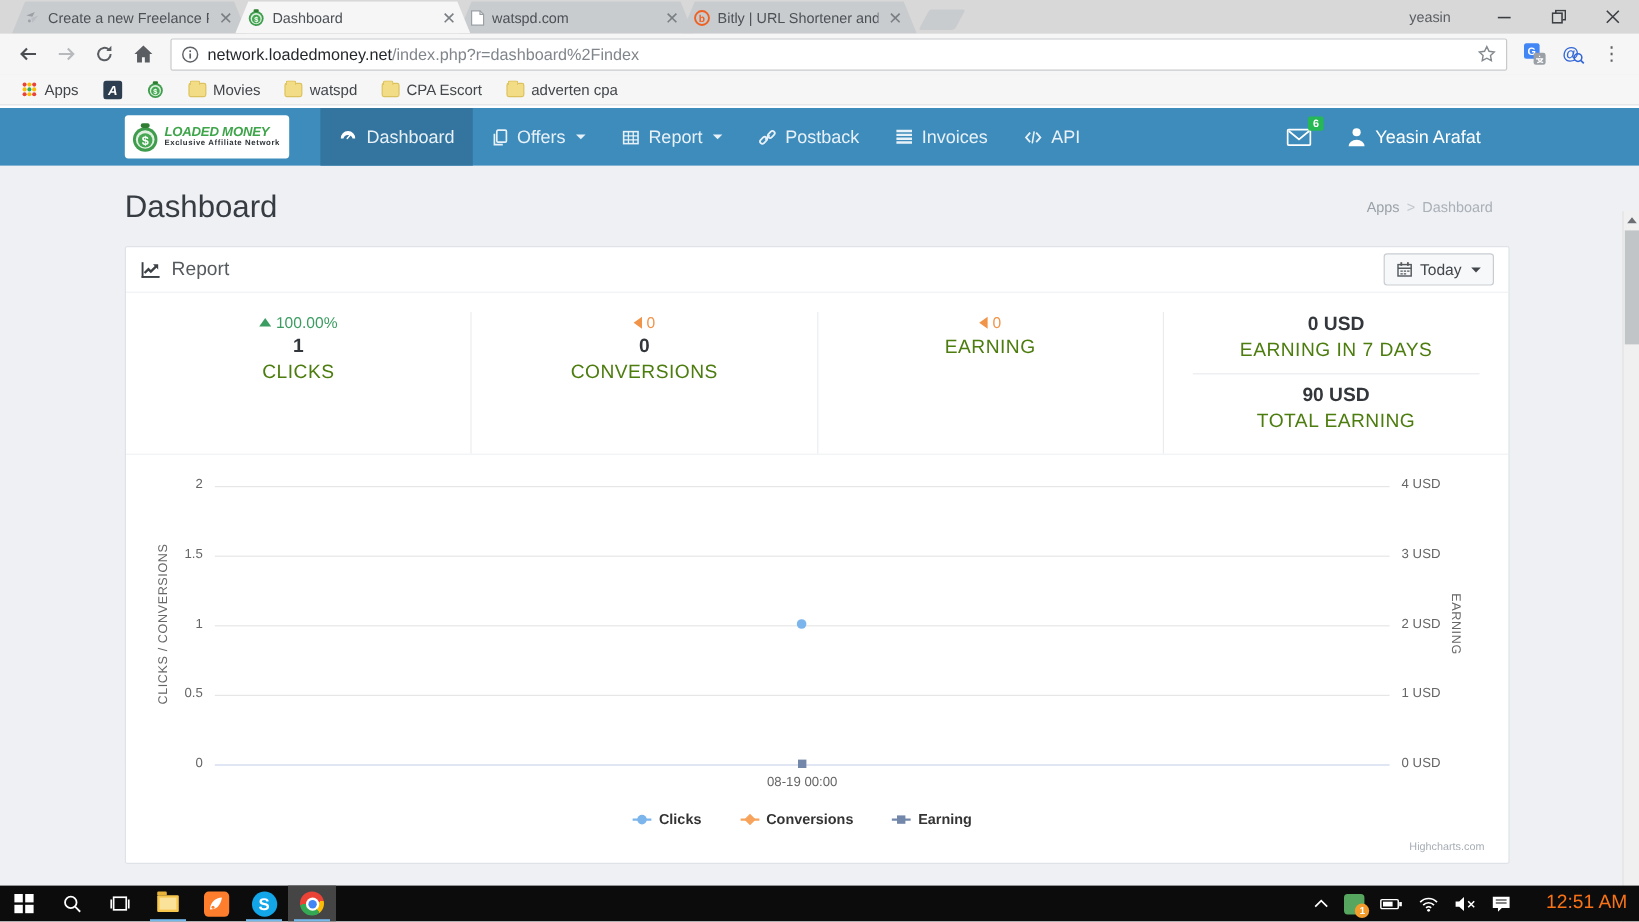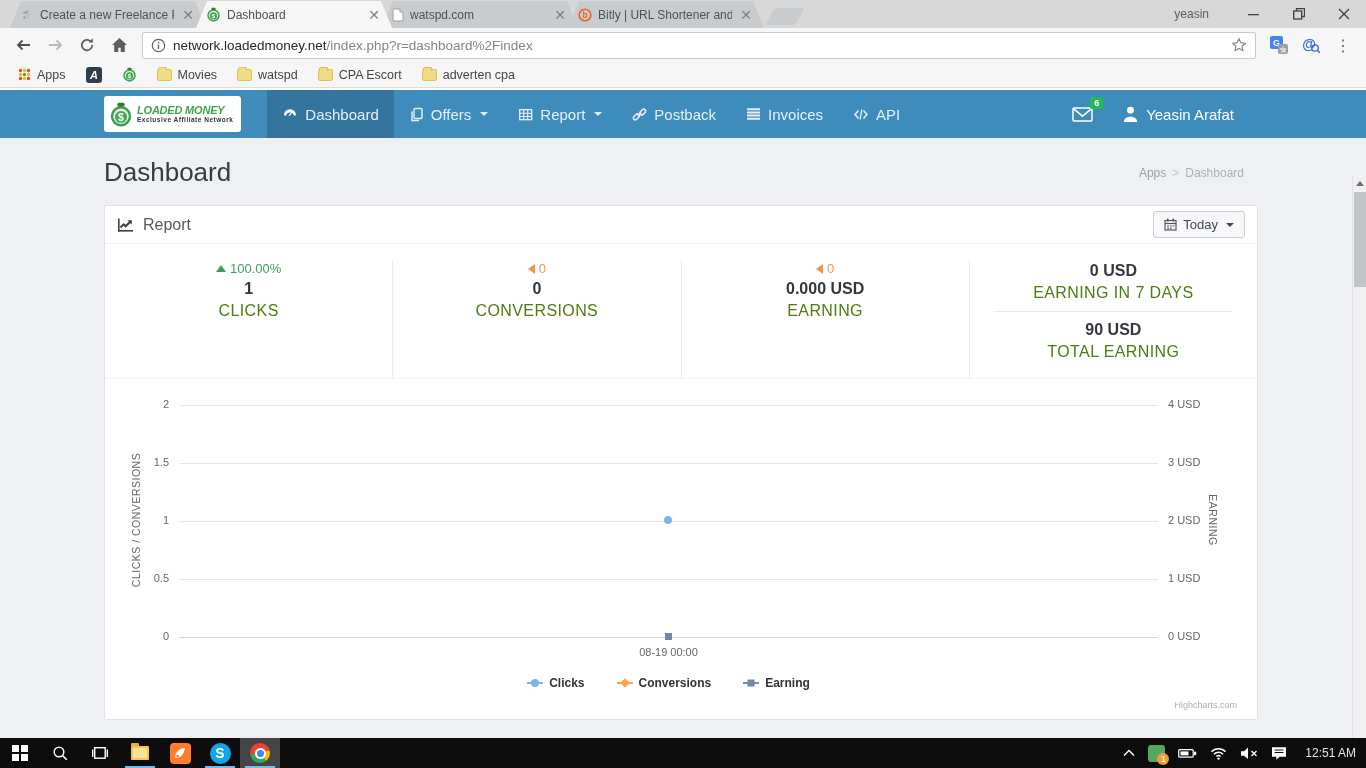--- a/index.html
+++ b/index.html
@@ -102,21 +102,21 @@
   .tk-item.current{background:#454545}
   .folder-tk{width:18px;height:14px;background:#f7c64c;border-radius:1px;position:relative}
   .folder-tk:before{content:"";position:absolute;top:-3px;left:0;width:8px;height:3px;background:#e7b33a;border-radius:1px 1px 0 0}
   .folder-tk:after{content:"";position:absolute;top:2px;left:2px;right:2px;bottom:2px;background:#fbe29a}
   .uc-ic{width:21px;height:21px;background:#ff7e2d;border-radius:4px;display:flex;align-items:center;justify-content:center;overflow:hidden}
   .skype-ic{width:21px;height:21px;background:#12a5e8;border-radius:50%;color:#fff;font-weight:bold;font-size:14px;display:flex;align-items:center;justify-content:center}
   .chrome-ic{width:20px;height:20px;border-radius:50%;background:conic-gradient(from -45deg,#ea4335 0 120deg,#fbbc05 120deg 185deg,#34a853 185deg 310deg,#ea4335 310deg);position:relative}
   .chrome-ic:before{content:"";position:absolute;inset:4.5px;background:#fff;border-radius:50%}
   .chrome-ic:after{content:"";position:absolute;inset:6.5px;background:#4285f4;border-radius:50%}
   .tray{margin-left:auto;display:flex;align-items:center;gap:13px;padding-right:10px}
-  .tray-time{font-size:12px;color:#e5e5e5;margin-left:5px}
+  .tray-time{font-size:16px;color:#f97316;margin-left:16px}
   .tray-app{position:relative;width:17px;height:17px;background:#57a65f;border-radius:3px}
   .tray-badge{position:absolute;right:-4px;bottom:-3px;width:12px;height:12px;background:#f59d2c;border-radius:50%;color:#fff;font-size:8.5px;font-weight:bold;display:flex;align-items:center;justify-content:center}
   .win-logo{display:grid;grid-template-columns:7px 7px;grid-template-rows:7px 7px;gap:1.5px}
   .win-logo span{background:#fff}
 </style>
 </head>
 <body>
 
 <div class="tabstrip">
   <div class="tab">
@@ -417,21 +417,20 @@
           <span>0</span>
         </div>
         <div class="stat-value">0</div>
         <div class="stat-label">CONVERSIONS</div>
       </div>
       <div class="stat">
         <div class="delta orange">
           <span class="tri-left"></span>
           <span>0</span>
         </div>
-        <div class="stat-value">0.000 USD</div>
         <div class="stat-label">EARNING</div>
       </div>
       <div class="stat" style="padding-top:2px">
         <div class="stat-value" style="margin-top:0">0 USD</div>
         <div class="stat-label">EARNING IN 7 DAYS</div>
         <hr class="stat-hr">
         <div class="stat-value">90 USD</div>
         <div class="stat-label">TOTAL EARNING</div>
       </div>
     </div>

